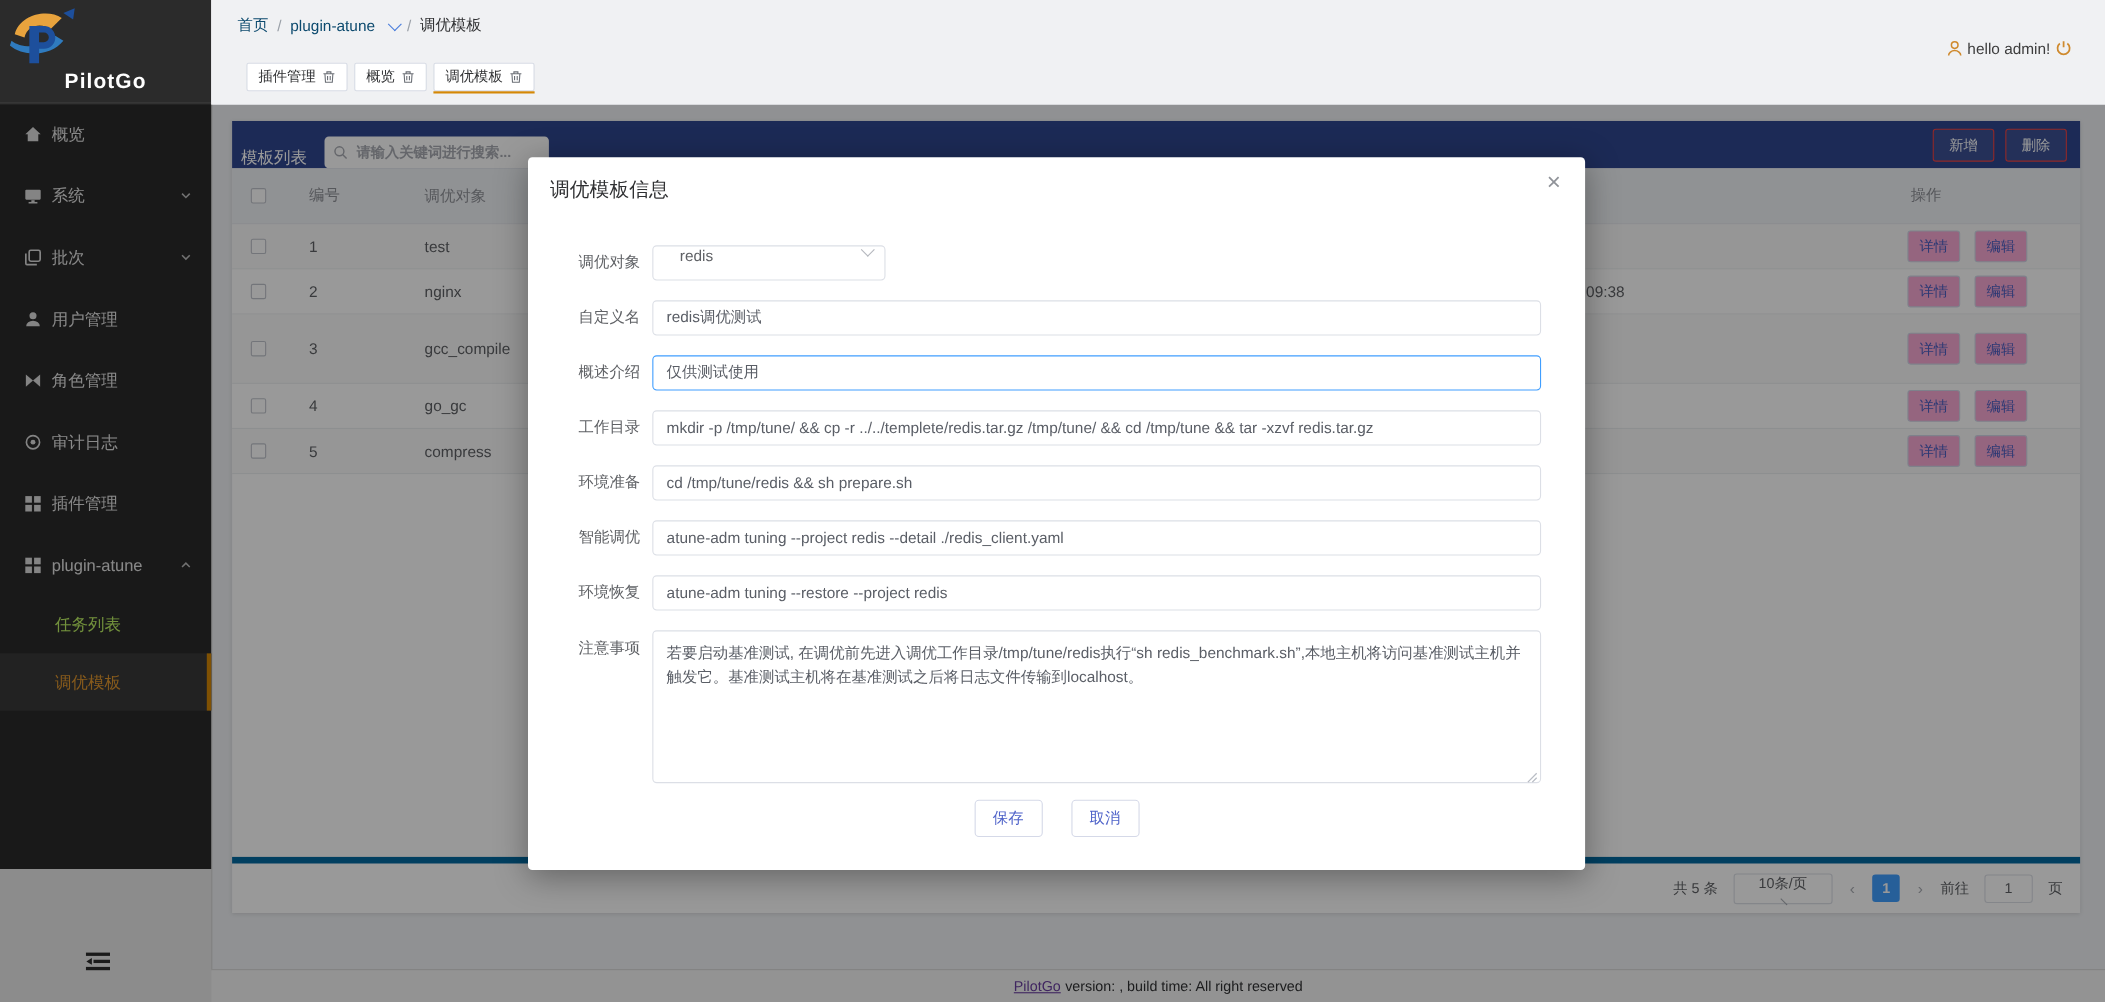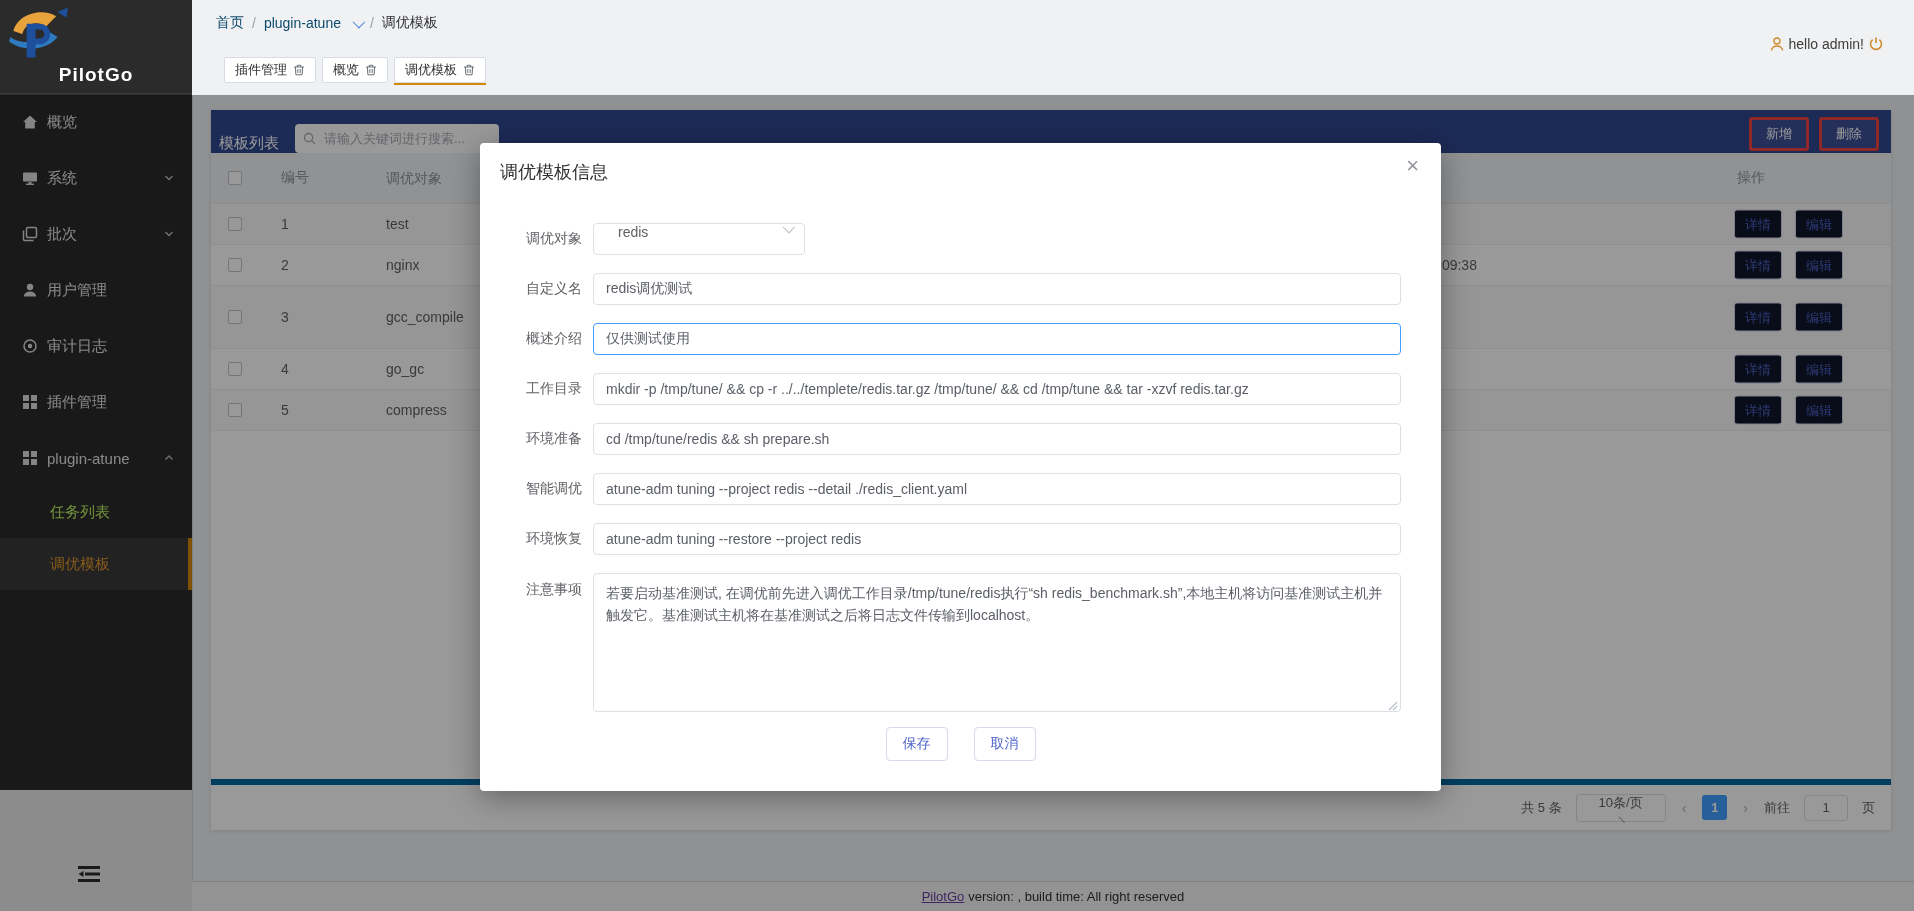--- a/index.html
+++ b/index.html
@@ -31,34 +31,34 @@
   .tab-chip .trash{width:12px;height:12px;color:#6b6f76;}
   .tab-chip.active::after{content:"";position:absolute;left:-1px;right:-1px;bottom:-3px;height:2px;background:#d48806;}
 
   
   .content{position:absolute;left:192px;top:95px;width:1722px;height:816px;z-index:1;}
   .card{position:absolute;left:19px;top:15px;width:1680px;height:720px;background:#ffffff;box-shadow:0 1px 4px rgba(0,0,0,.12);}
   .navybar{position:absolute;left:0;top:0;width:100%;height:43px;background:#30468f;display:flex;align-items:flex-end;}
   .panel-title{color:#ffffff;font-size:15px;margin-left:8px;width:76px;}
   .searchbox{position:relative;width:204px;height:29px;background:#ffffff;border-radius:4px;display:flex;align-items:center;padding-left:8px;box-sizing:border-box;}
   .searchbox .mag{width:13px;height:13px;color:#a8abb2;margin-right:6px;}
-  .searchbox input{border:none;outline:none;font-size:13px;color:#7f1d1d;width:160px;background:transparent;}
+  .searchbox input{border:none;outline:none;font-size:13px;color:#7f1d1d;width:160px;background:transparent;font-weight:bold;}
   .searchbox input::placeholder{color:#a8abb2;}
   .navy-btns{position:absolute;right:12px;top:7px;display:flex;gap:10px;}
-  .navy-btn{height:28px;padding:0 14px;border:3px solid #ef4444;border-radius:3px;background:rgba(255,255,255,.06);color:#ffffff;font-size:13px;display:flex;align-items:center;cursor:pointer;}
+  .navy-btn{height:28px;padding:0 14px;border:1px solid #ef4444;border-radius:3px;background:rgba(255,255,255,.06);color:#ffffff;font-size:13px;display:flex;align-items:center;cursor:pointer;}
 
   .thead{position:absolute;left:0;top:43px;width:100%;height:51px;background:#f1f3f7;display:flex;align-items:center;color:#909399;font-size:14px;border-bottom:1px solid #e6e9ee;box-sizing:border-box;}
   .trow{position:relative;width:100%;display:flex;align-items:center;color:#606266;font-size:14px;border-bottom:1px solid #ebeef0;box-sizing:border-box;background:#ffffff;}
   .trow.stripe{background:#fafafa;}
   .cb{width:14px;height:14px;border:1px solid #c0c4cc;border-radius:2px;background:#fff;margin-left:17px;flex:0 0 14px;appearance:none;-webkit-appearance:none;cursor:pointer;}
   .col-num{margin-left:36px;width:70px;}
   .col-target{margin-left:35px;width:82px;word-break:break-all;line-height:1.45;}
   .ophead{position:absolute;left:1526px;}
   .actions{position:absolute;left:1523px;top:50%;transform:translateY(-50%);display:flex;gap:13px;}
-  .mini-btn{height:27px;padding:0 10px;border:1px solid #d3d7e8;border-radius:3px;background:#0f172a;color:#4a5fc1;font-size:13px;display:flex;align-items:center;cursor:pointer;}
+  .mini-btn{height:27px;padding:0 10px;border:1px solid #d3d7e8;border-radius:3px;background:#f9a8d4;color:#4a5fc1;font-size:13px;display:flex;align-items:center;cursor:pointer;}
   .time-frag{position:absolute;left:1227px;top:50%;transform:translateY(-50%);color:#606266;font-size:14px;}
 
   .pager{position:absolute;left:0;bottom:0;width:100%;height:51px;border-top:6px solid #0369a1;display:flex;align-items:center;justify-content:flex-end;padding-right:16px;box-sizing:border-box;gap:14px;font-size:13px;color:#606266;}
   .pg-select{position:relative;width:88px;height:26px;border:1px solid #dcdfe6;border-radius:3px;display:flex;align-items:center;justify-content:center;gap:8px;color:#606266;cursor:pointer;background:#fff;flex-direction:column;}
   .pg-chev{width:7px;height:7px;border-right:1.3px solid #a8abb2;border-bottom:1.3px solid #a8abb2;transform:rotate(45deg) translateY(-1px);}
   .pg-arrow{color:#a8abb2;font-size:14px;cursor:pointer;padding:0 2px;}
   .pg-page{width:25px;height:25px;background:#409eff;color:#ffffff;border-radius:3px;display:flex;align-items:center;justify-content:center;font-weight:bold;cursor:pointer;}
   .pg-input{width:44px;height:26px;border:1px solid #dcdfe6;border-radius:3px;text-align:center;font-size:13px;color:#606266;box-sizing:border-box;background:#fff;}
 
   .footer{position:absolute;left:0;bottom:0;width:100%;height:29px;border-top:1px solid #d9d9d9;background:#f6f6f6;display:flex;align-items:center;justify-content:center;font-size:13px;color:#303133;gap:4px;}
@@ -133,20 +133,27 @@
       </div>
       <div class="menu-item">
         <svg class="mi-icon" viewBox="0 0 16 16">
             <circle cx="8" cy="5" r="3.2" fill="currentColor"></circle>
             <path d="M1.8 14.5 a6.2 5 0 0 1 12.4 0 z" fill="currentColor"></path>
           </svg>
         <span>用户管理</span>
       </div>
       <div class="menu-item">
         <svg class="mi-icon" viewBox="0 0 16 16">
+            <path d="M1.5 2.5 L8 8 L1.5 13.5 Z" fill="currentColor"></path>
+            <path d="M14.5 2.5 L8 8 L14.5 13.5 Z" fill="currentColor"></path>
+          </svg>
+        <span>角色管理</span>
+      </div>
+      <div class="menu-item">
+        <svg class="mi-icon" viewBox="0 0 16 16">
             <circle cx="8" cy="8" r="6" fill="none" stroke="currentColor" stroke-width="1.5"></circle>
             <circle cx="8" cy="8" r="2.2" fill="currentColor"></circle>
           </svg>
         <span>审计日志</span>
       </div>
       <div class="menu-item">
         <svg class="mi-icon" viewBox="0 0 16 16">
             <rect x="1" y="1" width="6" height="6" fill="currentColor"></rect>
             <rect x="9" y="1" width="6" height="6" fill="currentColor"></rect>
             <rect x="1" y="9" width="6" height="6" fill="currentColor"></rect>

